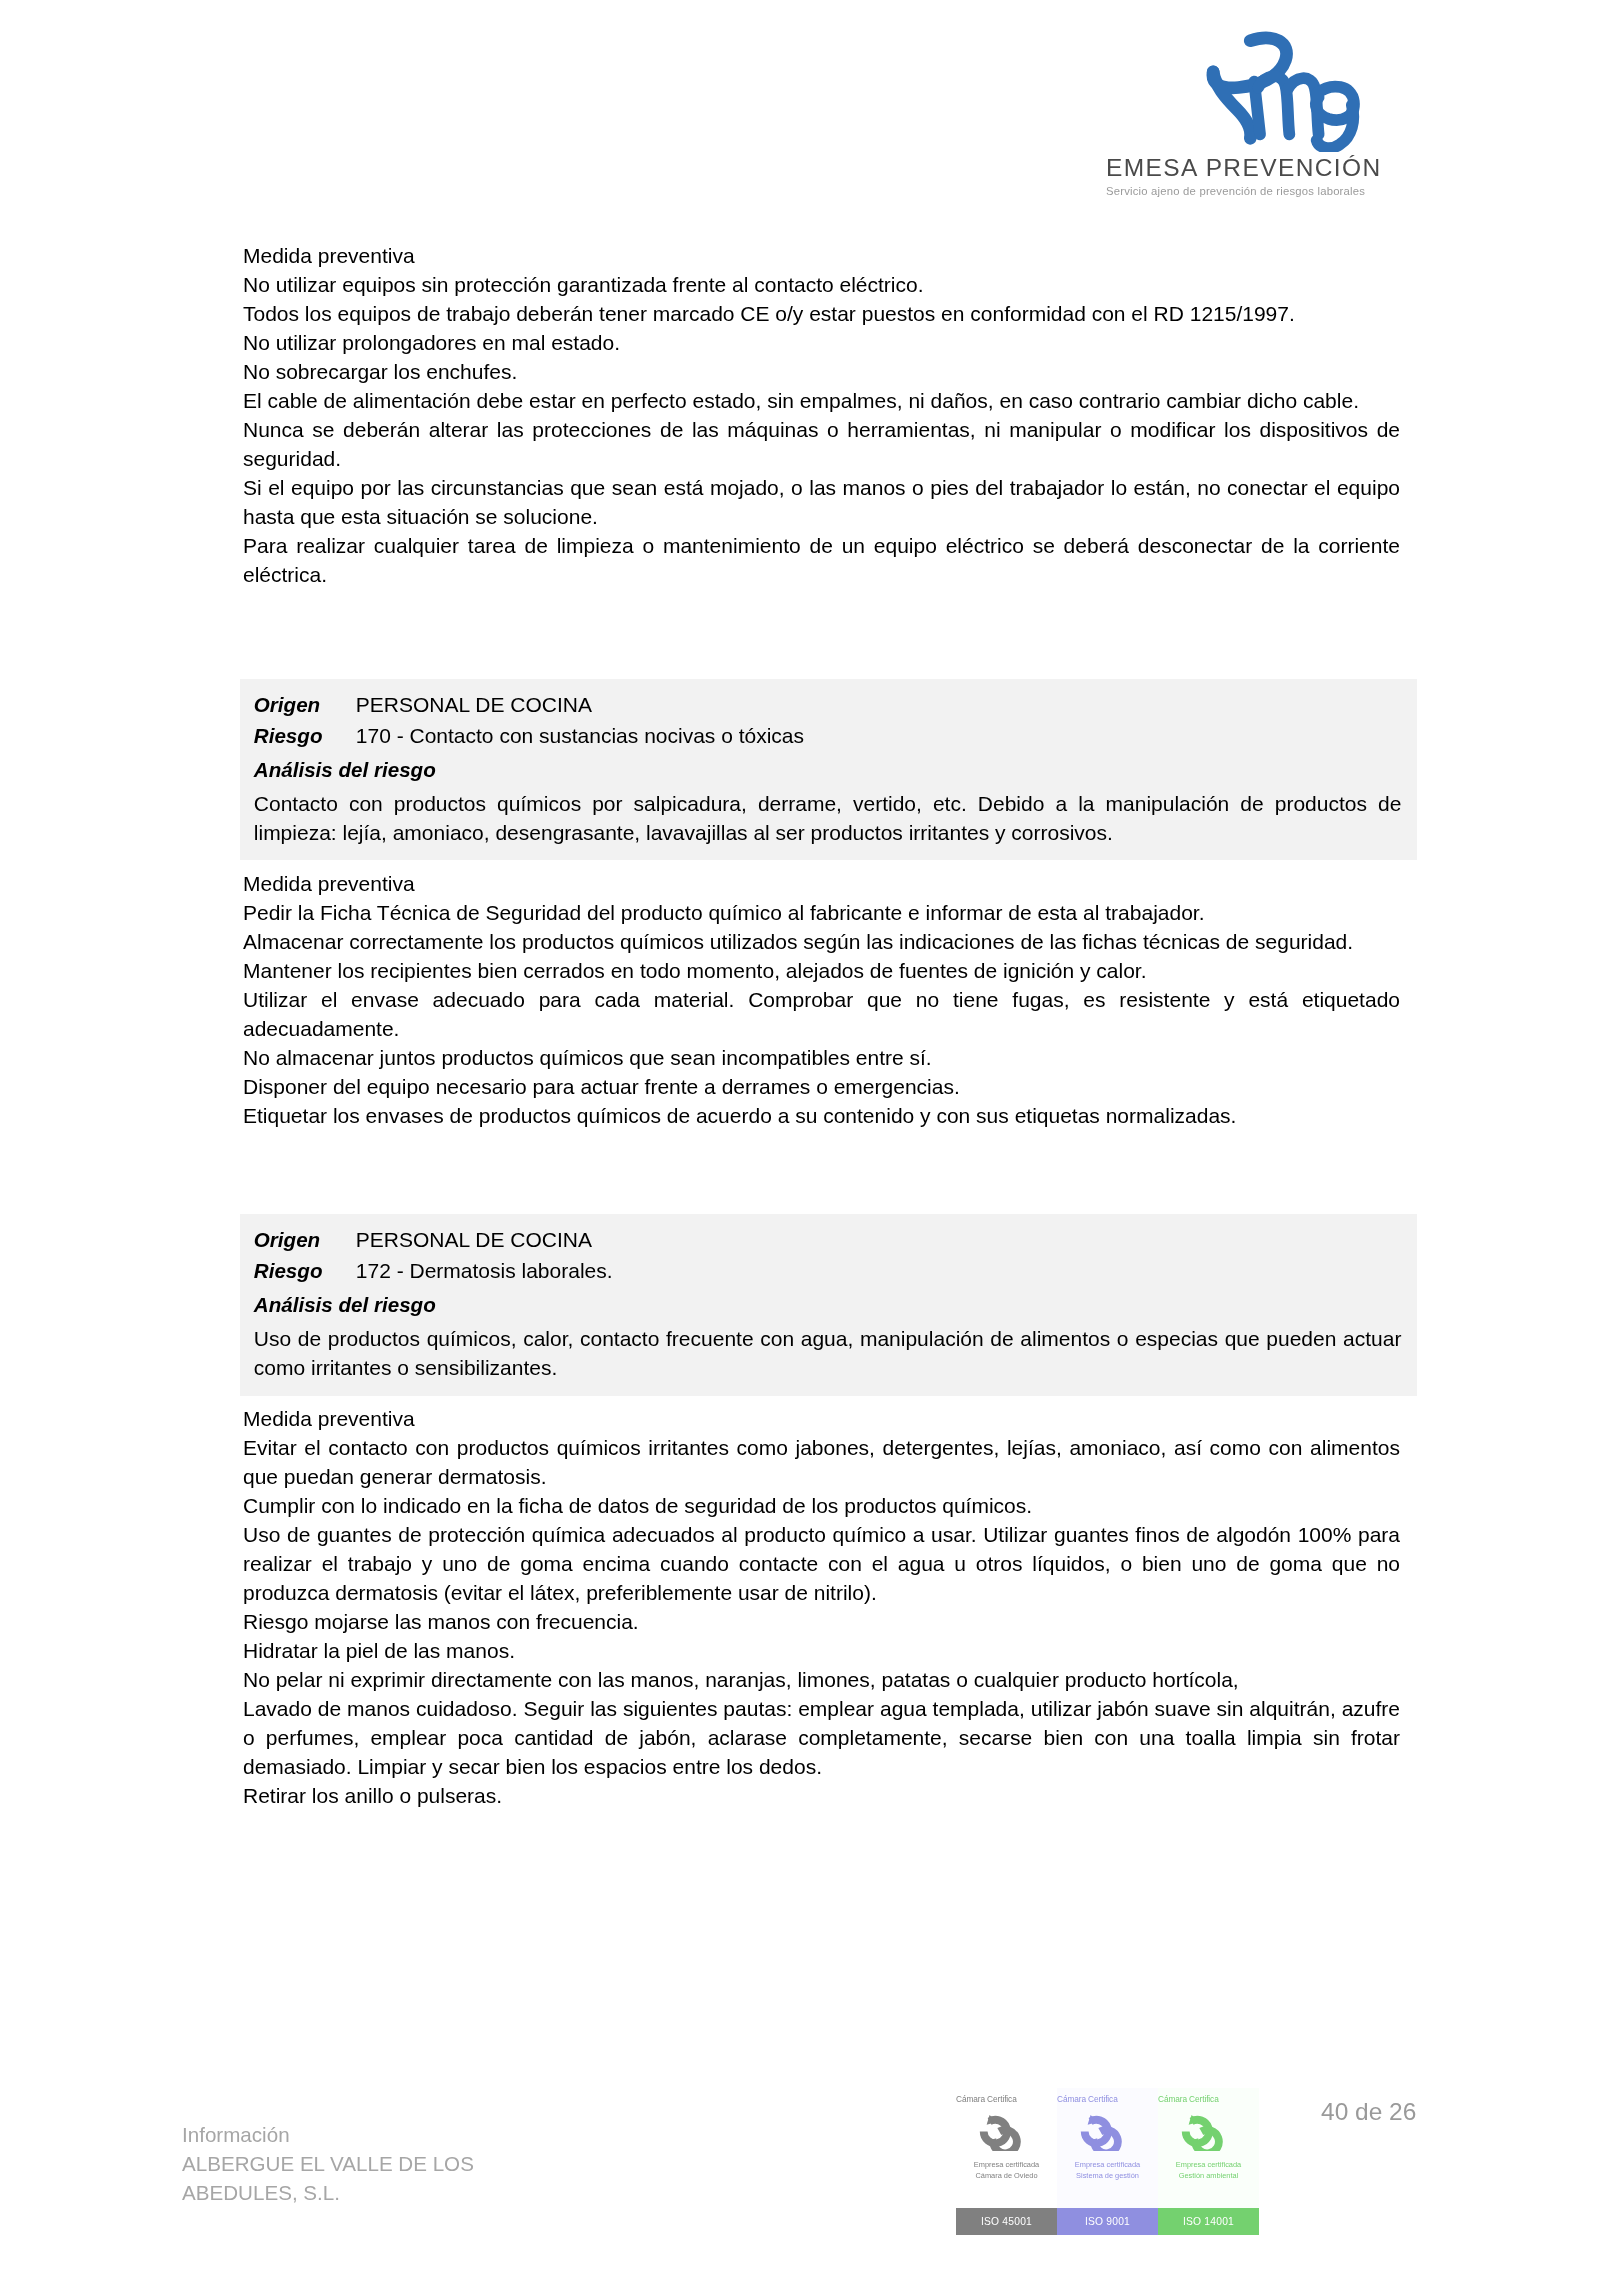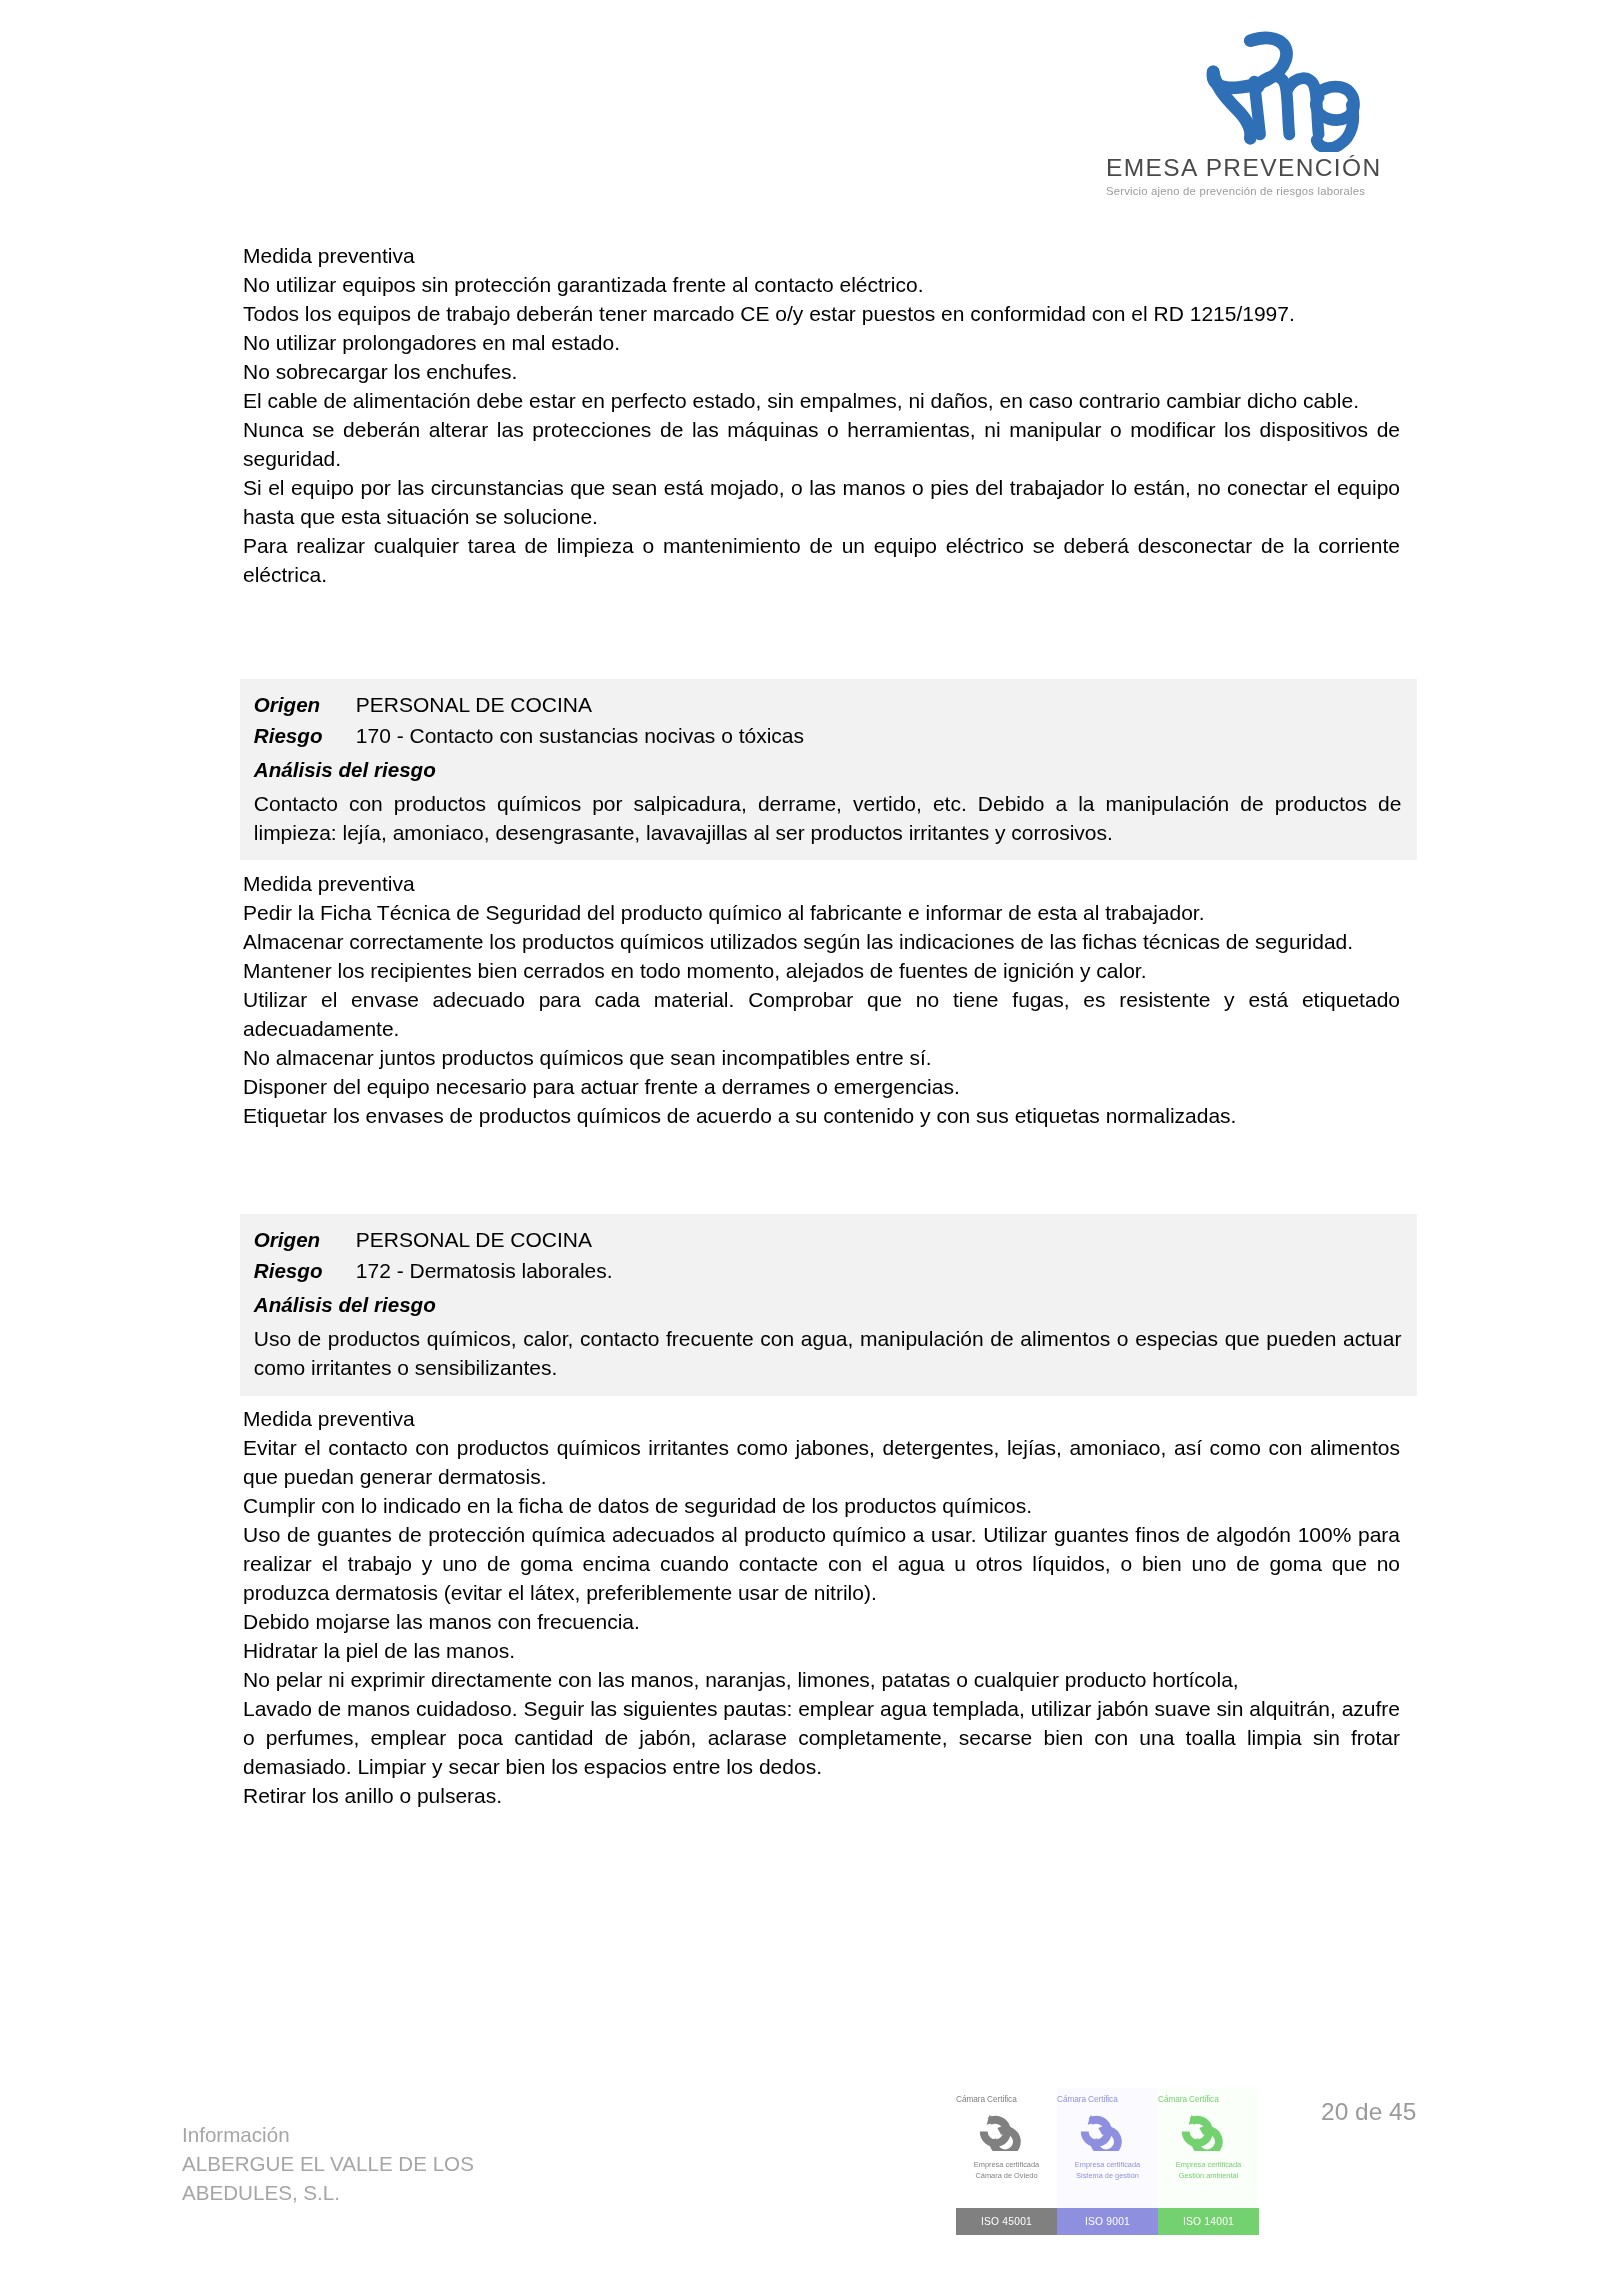--- a/index.html
+++ b/index.html
@@ -293,21 +293,21 @@
         <div class="risk-value">172 - Dermatosis laborales.</div>
       </div>
       <div class="risk-subheading">Análisis del riesgo</div>
       <div class="risk-analysis">Uso de productos químicos, calor, contacto frecuente con agua, manipulación de alimentos o especias que pueden actuar como irritantes o sensibilizantes.</div>
     </div>
 
     <div class="blk-heading" style="margin-top:8.8px;">Medida preventiva</div>
     <div class="para">Evitar el contacto con productos químicos irritantes como jabones, detergentes, lejías, amoniaco, así como con alimentos que puedan generar dermatosis.</div>
     <div class="para single">Cumplir con lo indicado en la ficha de datos de seguridad de los productos químicos.</div>
     <div class="para">Uso de guantes de protección química adecuados al producto químico a usar. Utilizar guantes finos de algodón 100% para realizar el trabajo y uno de goma encima cuando contacte con el agua u otros líquidos, o bien uno de goma que no produzca dermatosis (evitar el látex, preferiblemente usar de nitrilo).</div>
-    <div class="para single">Debido mojarse las manos con frecuencia.</div>
+    <div class="para single">Riesgo mojarse las manos con frecuencia.</div>
     <div class="para single">Hidratar la piel de las manos.</div>
     <div class="para">No pelar ni exprimir directamente con las manos, naranjas, limones, patatas o cualquier producto hortícola,</div>
     <div class="para">Lavado de manos cuidadoso. Seguir las siguientes pautas: emplear agua templada, utilizar jabón suave sin alquitrán, azufre o perfumes, emplear poca cantidad de jabón, aclarase completamente, secarse bien con una toalla limpia sin frotar demasiado. Limpiar y secar bien los espacios entre los dedos.</div>
     <div class="para single">Retirar los anillo o pulseras.</div>
 
   </div>
 
   <div class="footer">
 
     <div class="footer-info">
@@ -376,17 +376,17 @@
           <div class="badge-sub badge-green">
             <div>Empresa certificada</div>
             <div>Gestión ambiental</div>
           </div>
         </div>
         <div class="badge-band band-green">ISO 14001</div>
       </div>
 
     </div>
 
-    <div class="page-number">20 de 45</div>
+    <div class="page-number">40 de 26</div>
   </div>
 
 </div>
 
 
 </body></html>

